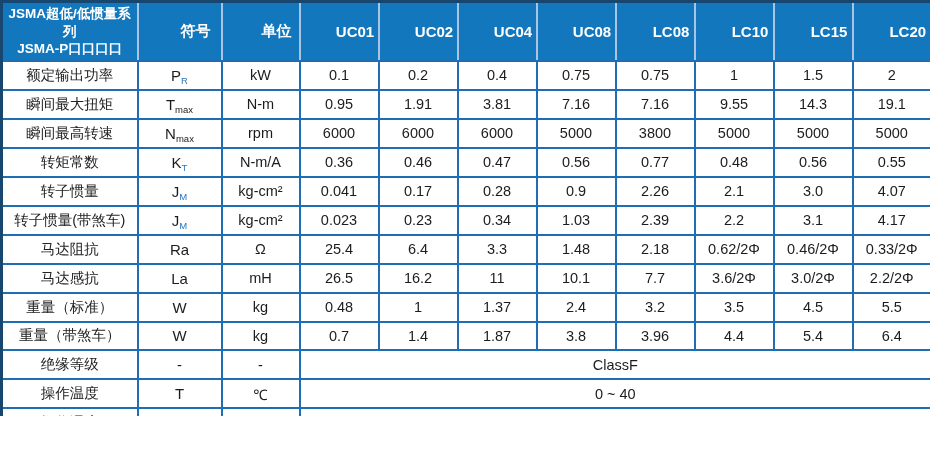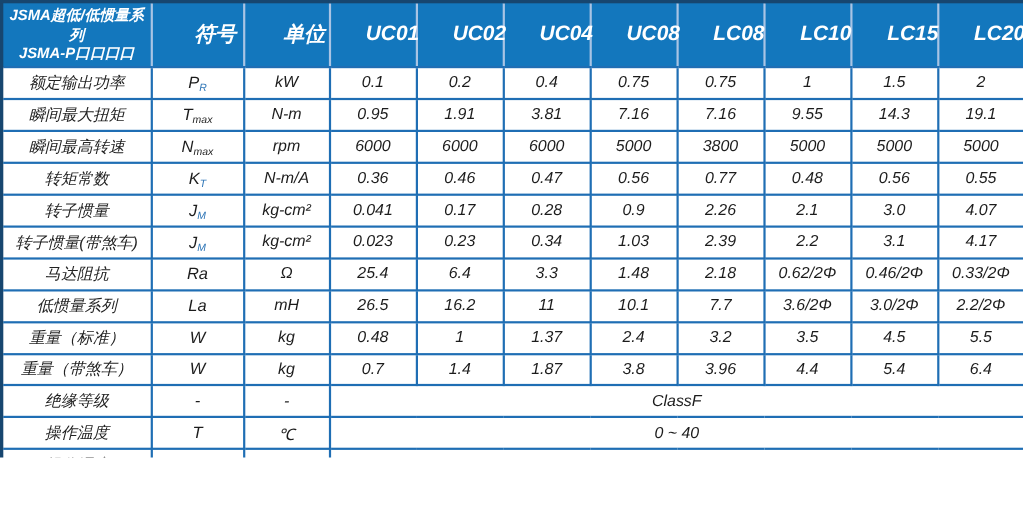--- a/index.html
+++ b/index.html
@@ -11,41 +11,40 @@
     --text: #1c1c1c;
     --header-text: #ffffff;
   }
   * { box-sizing: border-box; }
   html, body { margin: 0; padding: 0; background: #ffffff; }
   .page {
     width: 930px;
     height: 416px;
     font-family: "Liberation Sans", sans-serif;
     overflow: hidden;
-    font-style: italic;
   }
   table.spec-table {
     border-collapse: collapse;
     table-layout: fixed;
     width: 930px;
     height: 468px;
     border: 3px solid var(--outer-border);
   }
   thead tr { height: 46px; }
   tbody tr { height: 24.7px; }
   th {
     background: var(--header-bg);
     color: var(--header-text);
     font-weight: bold;
     text-align: center;
     vertical-align: middle;
     padding: 0;
   }
   th.model, th.head {
-    font-size: 19px;
+    font-size: 15px;
     border-left: 2px solid var(--header-sep);
     border-right: 2px solid var(--header-sep);
     border-bottom: 2px solid var(--grid);
     padding-left: 32px;
   }
   th.title-cell {
     font-size: 13.5px;
     line-height: 1.3;
     border-right: 2px solid var(--header-sep);
     border-bottom: 2px solid var(--grid);
@@ -196,21 +195,21 @@
           <td class="value">25.4</td>
           <td class="value">6.4</td>
           <td class="value">3.3</td>
           <td class="value">1.48</td>
           <td class="value">2.18</td>
           <td class="value">0.62/2Φ</td>
           <td class="value">0.46/2Φ</td>
           <td class="value">0.33/2Φ</td>
         </tr>
         <tr>
-          <td class="label">低惯量系列</td>
+          <td class="label">马达感抗</td>
           <td class="sym"><span>La</span></td>
           <td class="unit">mH</td>
           <td class="value">26.5</td>
           <td class="value">16.2</td>
           <td class="value">11</td>
           <td class="value">10.1</td>
           <td class="value">7.7</td>
           <td class="value">3.6/2Φ</td>
           <td class="value">3.0/2Φ</td>
           <td class="value">2.2/2Φ</td>

